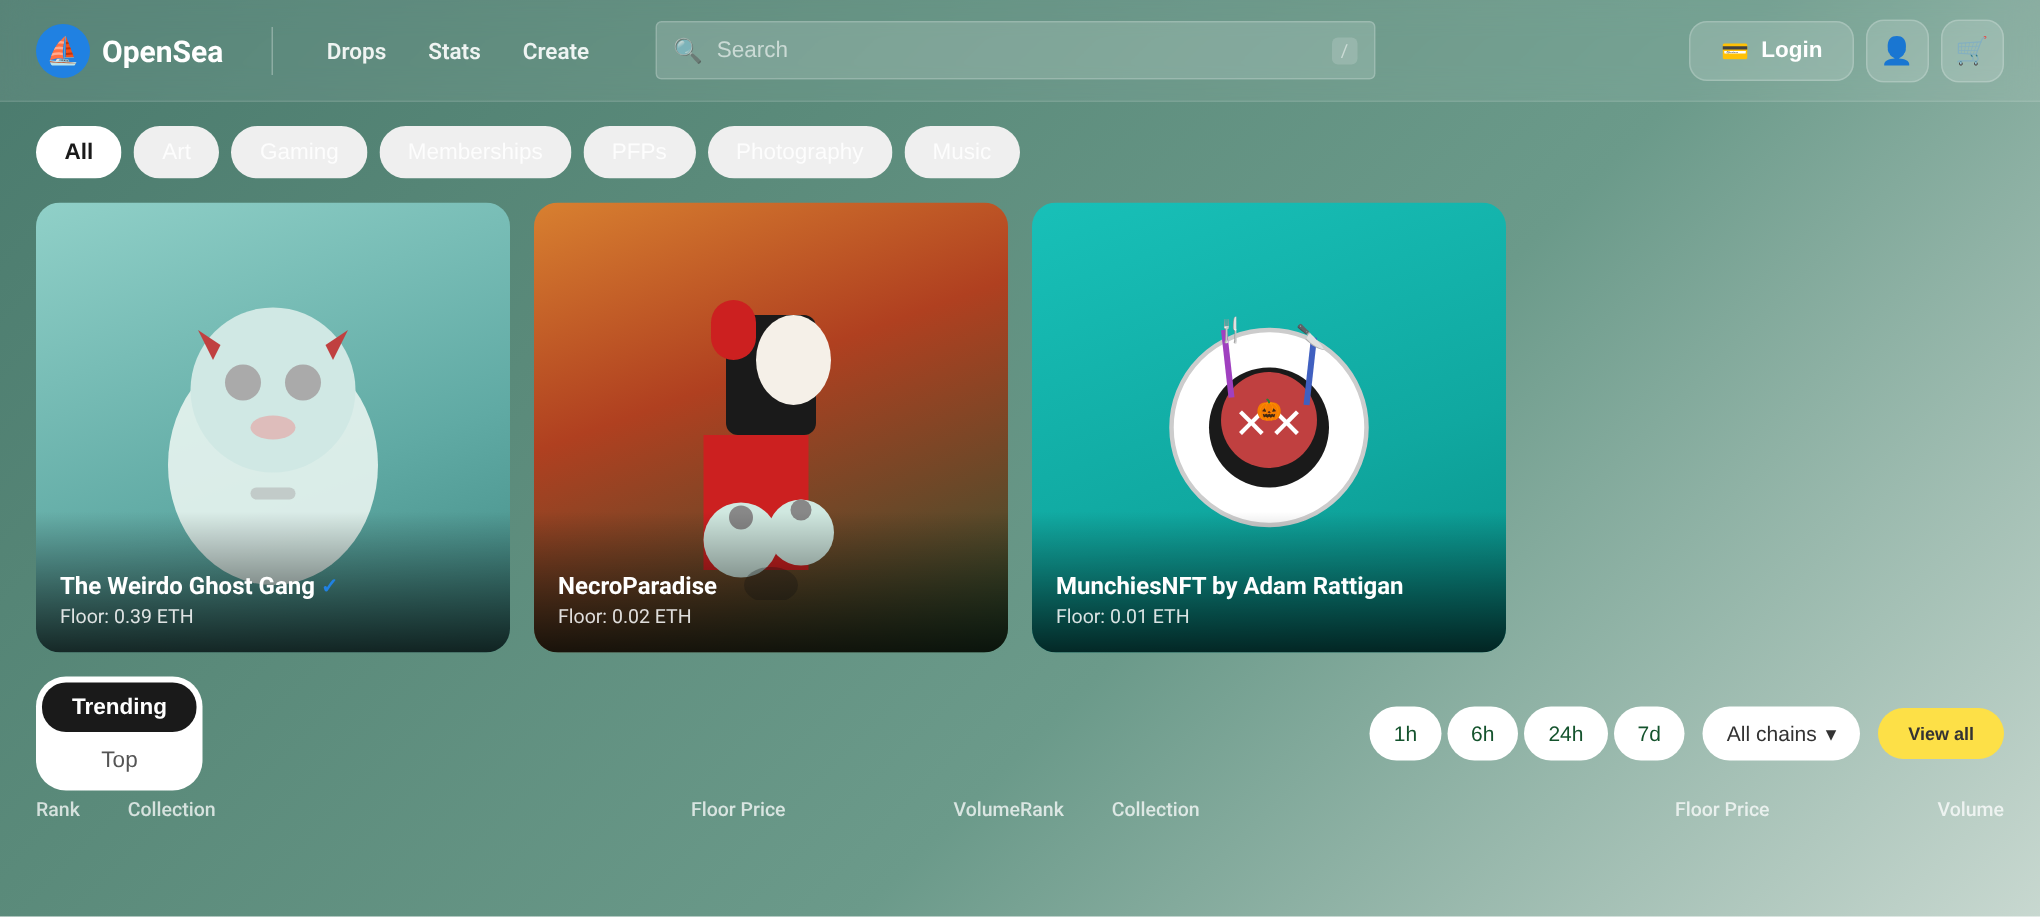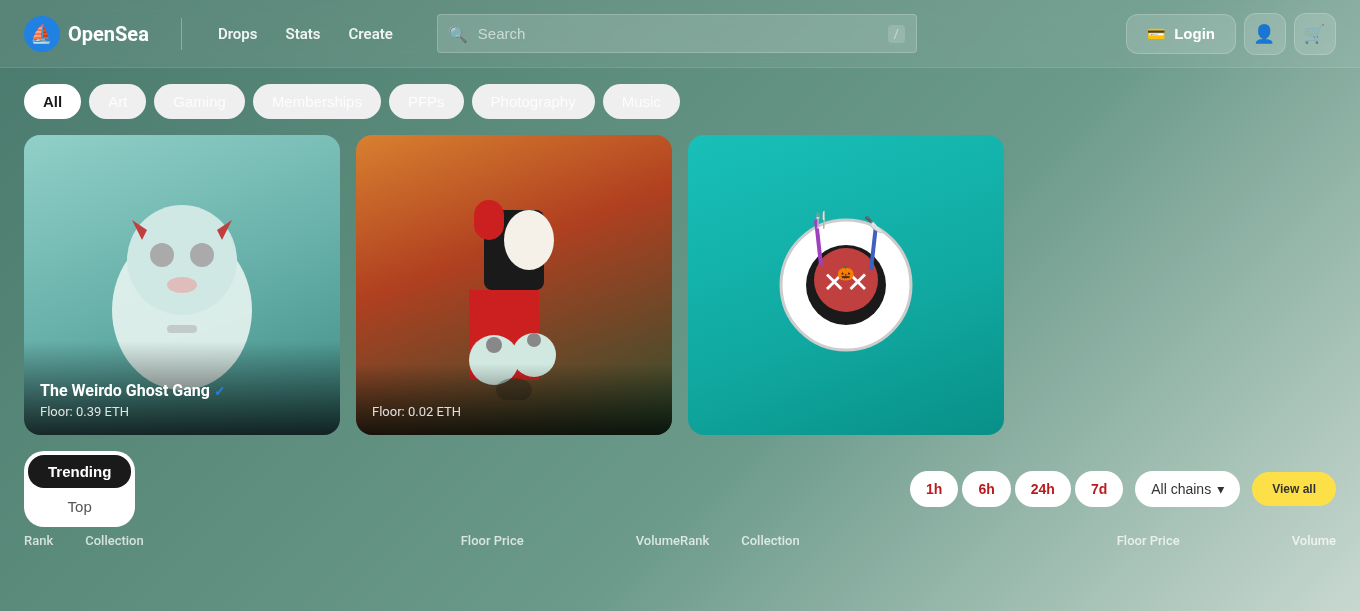--- a/index.html
+++ b/index.html
@@ -268,23 +268,23 @@
       margin-left: auto;
       gap: 4px;
     }
 
     .time-btn {
       padding: 10px 16px;
       border-radius: 20px;
       background: white;
       border: none;
       font-size: 14px;
-      font-weight: 700;
-      cursor: pointer;
-      color: #b91c1c;
+      font-weight: 400;
+      cursor: pointer;
+      color: #14532d;
     }
 
     .chains-btn {
       display: flex;
       align-items: center;
       gap: 6px;
       padding: 10px 16px;
       border-radius: 20px;
       background: white;
       border: none;
@@ -395,37 +395,42 @@
       <ellipse cx="115" cy="70" rx="25" ry="30" fill="#f5f0e8"></ellipse>
       <rect x="55" y="120" width="70" height="90" fill="#cc2020"></rect>
       <ellipse cx="80" cy="190" rx="25" ry="25" fill="#d0e8e0"></ellipse>
       <ellipse cx="120" cy="185" rx="22" ry="22" fill="#d0e8e0"></ellipse>
       <circle cx="80" cy="175" r="8" fill="#888"></circle>
       <circle cx="120" cy="170" r="7" fill="#888"></circle>
       <ellipse cx="100" cy="220" rx="18" ry="12" fill="#1a1a1a" opacity="0.3"></ellipse>
     </svg>
       </div>
       <div class="card-overlay">
+        <div class="card-title">NecroParadise</div>
         <div class="card-floor">Floor: 0.02 ETH</div>
       </div>
     </div>
     <div class="nft-card">
       <div class="nft-card-bg" style="background: linear-gradient(160deg, rgb(24, 192, 184) 0%, rgb(16, 168, 160) 60%, rgb(8, 144, 136) 100%);">
         <svg width="200" height="230" viewBox="0 0 200 230">
       <circle cx="100" cy="115" r="65" fill="white" stroke="#ccc" stroke-width="3"></circle>
       <circle cx="100" cy="115" r="40" fill="#1a1a1a"></circle>
       <circle cx="100" cy="110" r="32" fill="#c04040"></circle>
       <text x="100" y="122" text-anchor="middle" font-size="28" fill="white">✕✕</text>
       <text x="100" y="108" text-anchor="middle" font-size="14" fill="orange">🎃</text>
       <line x1="70" y1="50" x2="75" y2="95" stroke="#a040c0" stroke-width="4"></line>
       <line x1="130" y1="55" x2="125" y2="100" stroke="#4060c0" stroke-width="4"></line>
       <text x="65" y="55" font-size="16">🍴</text>
       <text x="118" y="60" font-size="16">🔪</text>
     </svg>
       </div>
+      <div class="card-overlay">
+        <div class="card-title">MunchiesNFT by Adam Rattigan</div>
+        <div class="card-floor">Floor: 0.01 ETH</div>
+      </div>
     </div>
   </div>
 
 <div class="bottom-bar">
   <div class="tab-group">
     <button class="tab-btn active">Trending</button>
     <button class="tab-btn">Top</button>
   </div>
 
   <div class="time-group" id="time-group">

